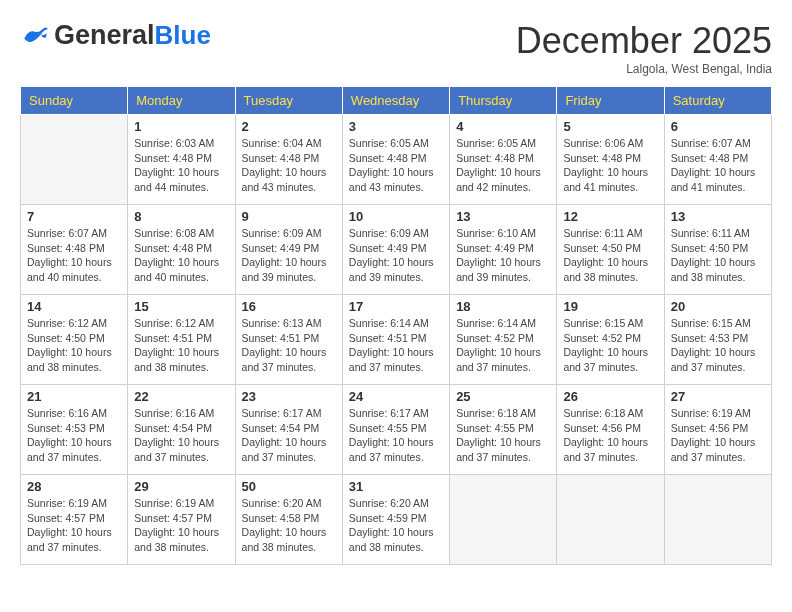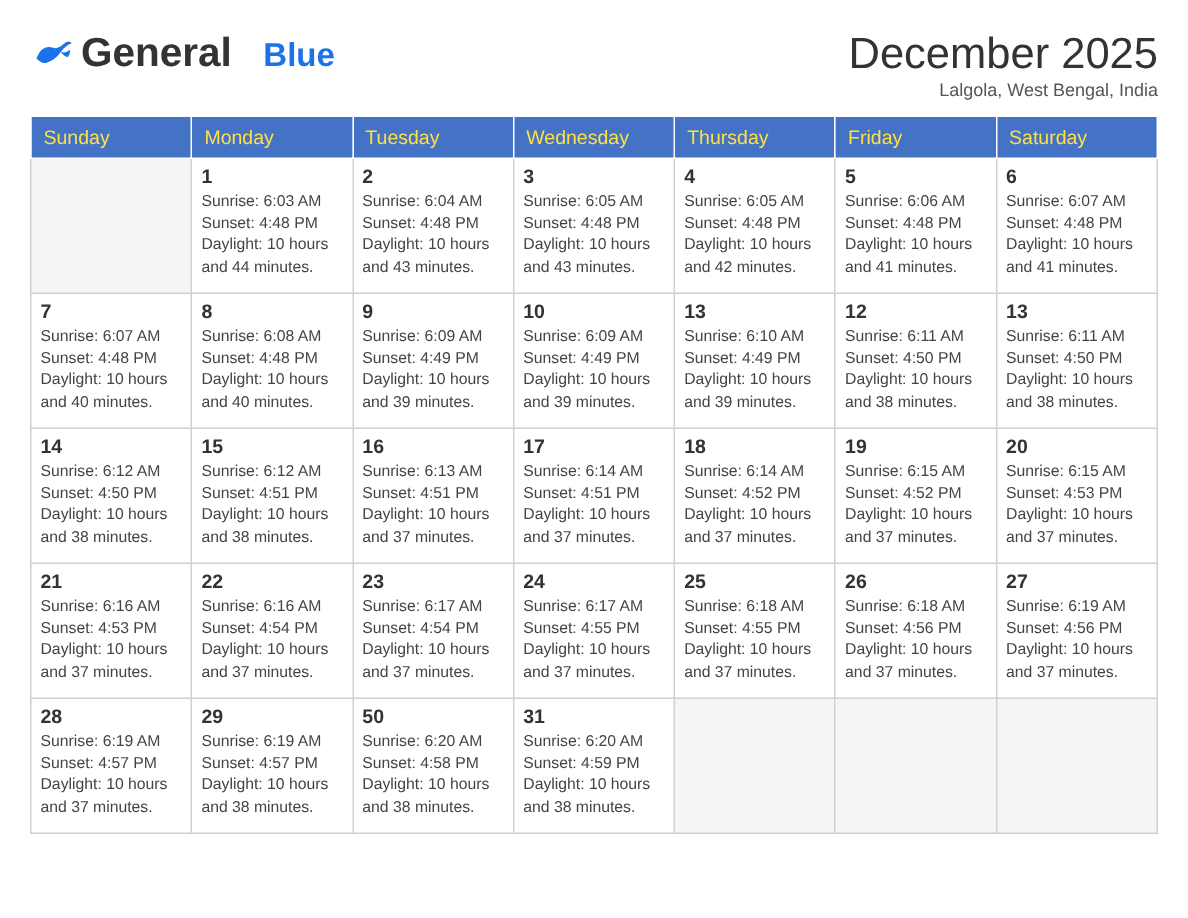--- a/index.html
+++ b/index.html
@@ -27,21 +27,21 @@
     }
     .logo-row {
       display: flex;
       align-items: center;
       gap: 4px;
     }
     .title-block {
       text-align: right;
     }
     .month-title {
-      font-size: 29px;
+      font-size: 36px;
       font-weight: 300;
       color: #333;
     }
     .location {
       font-size: 12px;
       color: #555;
     }
     .calendar {
       width: 100%;
       border-collapse: collapse;
@@ -88,21 +88,21 @@
 
 <div class="header">
   <div class="logo">
     <div class="logo-row">
       <svg class="logo-bird" viewBox="0 0 40 28">
         <path d="M5 18 Q10 5 20 8 Q25 10 30 5 Q35 0 38 4 Q32 6 28 12 Q22 20 15 22 Q10 24 5 18Z" fill="#1a73e8"></path>
         <path d="M28 12 Q32 14 36 10 Q37 14 34 17 Q30 16 28 12Z" fill="#1a73e8"></path>
       </svg>
       <div style="display:flex; align-items:baseline;">
         <span style="font-size:27px; font-weight:bold; color:#333;">General</span>
-        <span style="font-size:22px; font-weight:bold; color:#1a73e8;margin-left:21px;">Blue</span>
+        <span style="font-size:26px; font-weight:bold; color:#1a73e8;">Blue</span>
       </div>
     </div>
   </div>
   <div class="title-block">
     <div class="month-title">December 2025</div>
     <div class="location">Lalgola, West Bengal, India</div>
   </div>
 </div>
 
 <table class="calendar">

